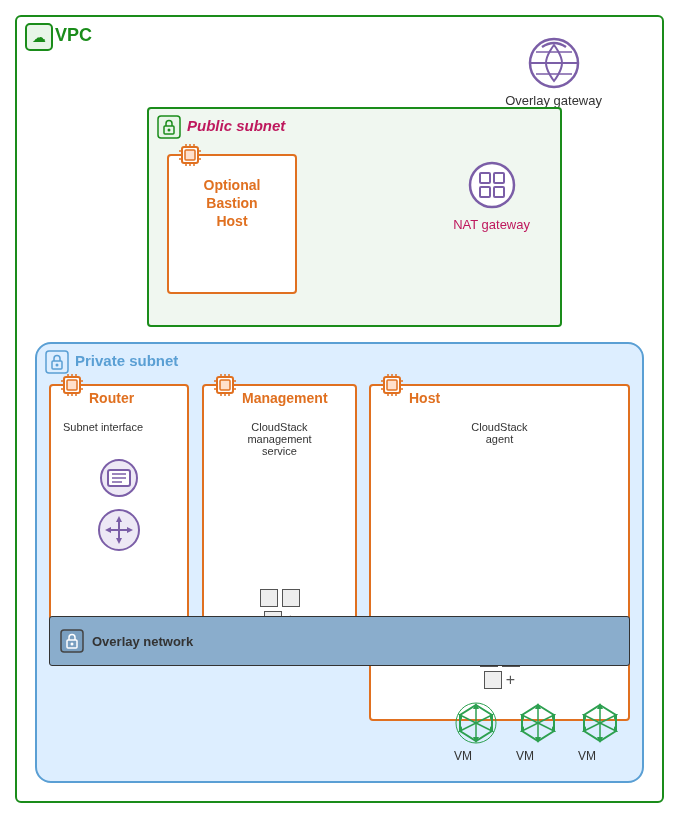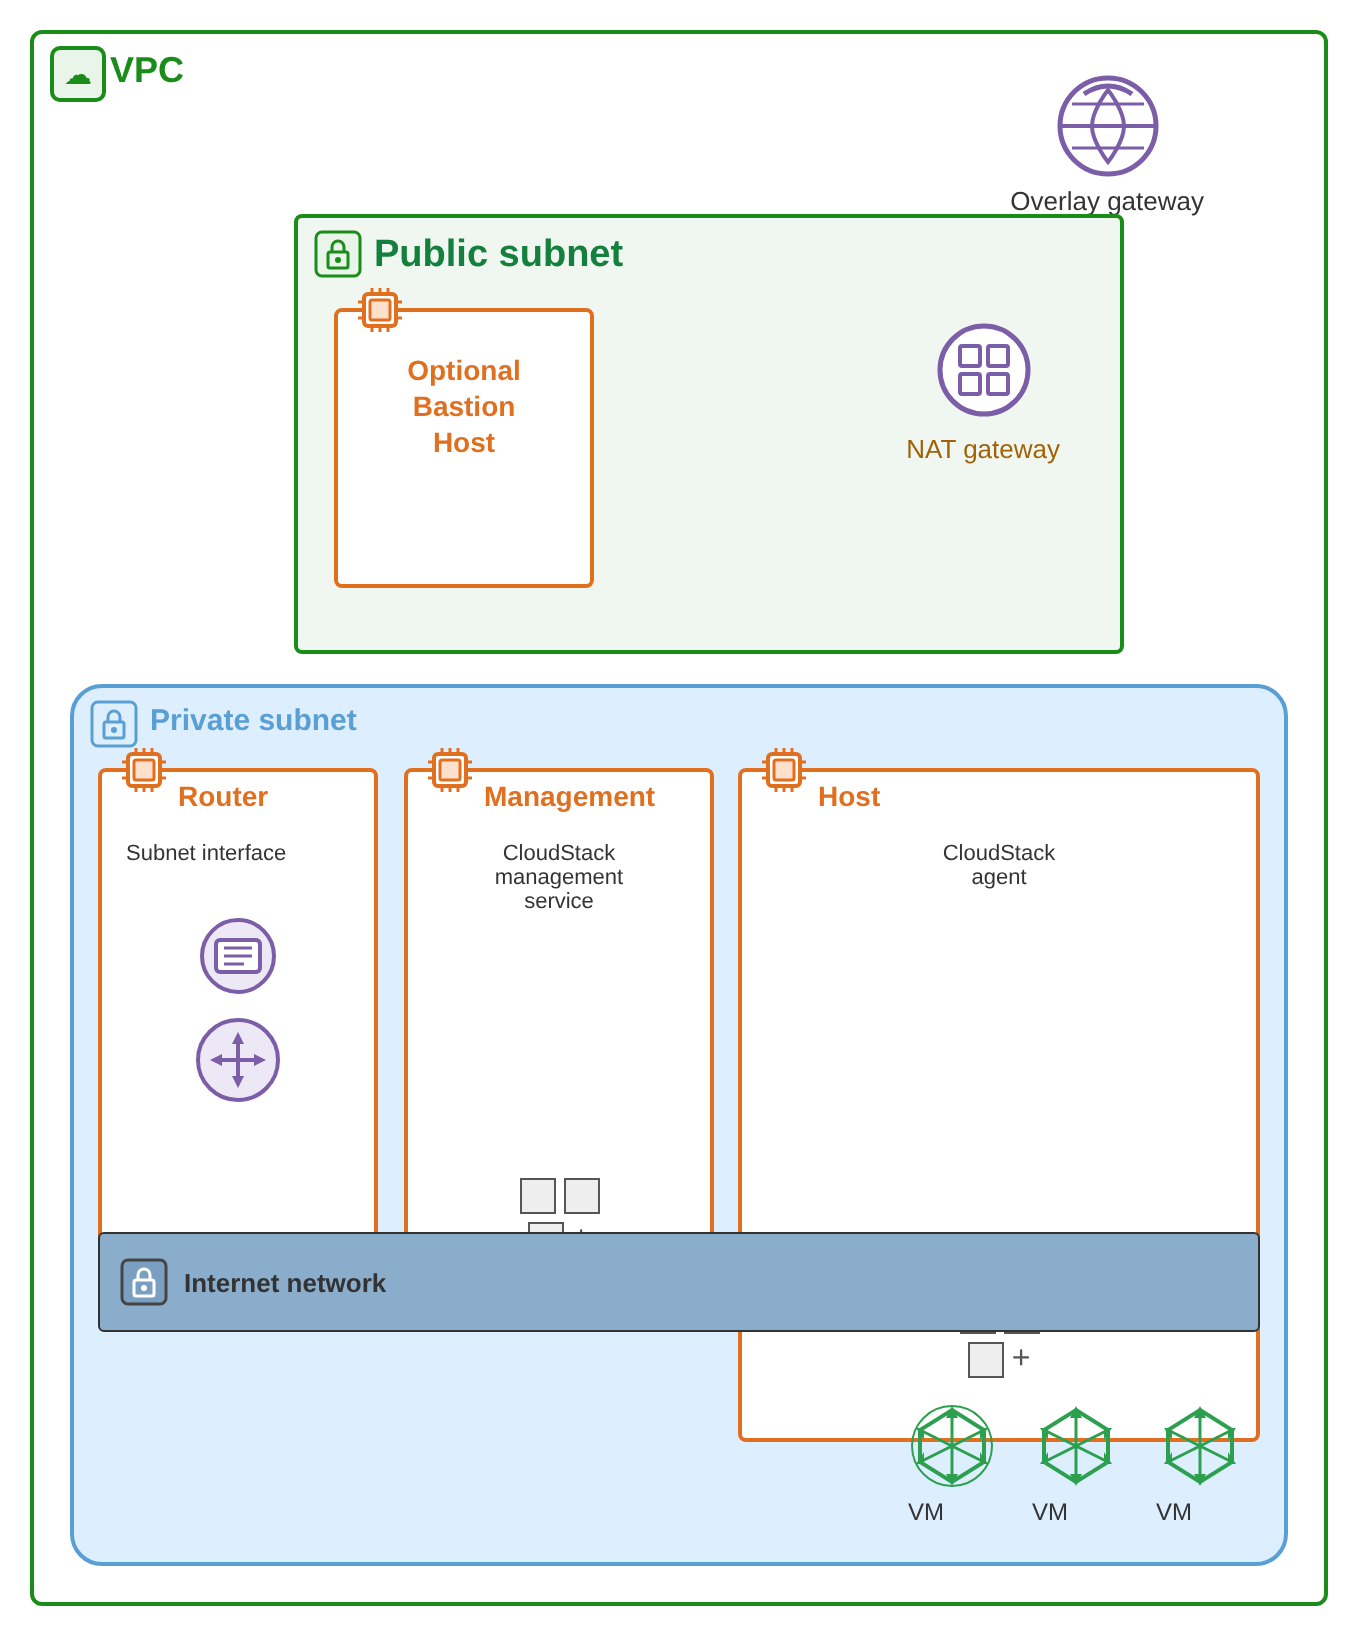--- a/index.html
+++ b/index.html
@@ -81,23 +81,24 @@
       height: 220px;
       border: 2px solid #1a8c1a;
       background: #f0f7f0;
       border-radius: 4px;
     }
 
     .public-subnet-label {
       position: absolute;
       top: 8px;
       left: 38px;
-      font-size: 19px;
-      font-weight: bold;
-      color: #15803d;
+      font-size: 15px;
+      font-weight: bold;
+      color: #be185d;
+      font-style: italic;
     }
 
     .public-subnet-icon {
       position: absolute;
       top: 6px;
       left: 8px;
       width: 24px;
       height: 24px;
     }
 
@@ -144,21 +145,21 @@
       gap: 6px;
     }
 
     .nat-icon {
       width: 52px;
       height: 52px;
     }
 
     .nat-label {
       font-size: 13px;
-      color: #a16207;
+      color: #be185d;
       text-align: center;
     }
 
     
     .private-subnet {
       position: absolute;
       top: 325px;
       left: 18px;
       right: 18px;
       bottom: 18px;
@@ -588,21 +589,21 @@
 
       <div class="overlay-box">
         <div class="overlay-icon">
           <svg viewBox="0 0 24 24" fill="none">
             <rect x="1" y="1" width="22" height="22" rx="3" stroke="#444" stroke-width="1.5" fill="#7a9fc0"></rect>
             <rect x="7" y="11" width="10" height="8" rx="1" stroke="#fff" stroke-width="1.5" fill="none"></rect>
             <path d="M9 11V8.5a3 3 0 0 1 6 0V11" stroke="#fff" stroke-width="1.5" fill="none"></path>
             <circle cx="12" cy="15" r="1.5" fill="#fff"></circle>
           </svg>
         </div>
-        <span class="overlay-label">Internet network</span>
+        <span class="overlay-label">Overlay network</span>
       </div>
 
       <div class="vm-row">
         <div class="vm-item">
           <svg class="vm-icon" viewBox="0 0 44 44">
 
             <circle cx="22" cy="22" r="20" fill="none" stroke="#2da050" stroke-width="1"></circle>
             <polygon points="22,4 38,14 38,30 22,40 6,30 6,14" fill="none" stroke="#2da050" stroke-width="2"></polygon>
             <line x1="22" y1="4" x2="22" y2="40" stroke="#2da050" stroke-width="1.5"></line>
             <line x1="6" y1="14" x2="38" y2="30" stroke="#2da050" stroke-width="1.5"></line>

